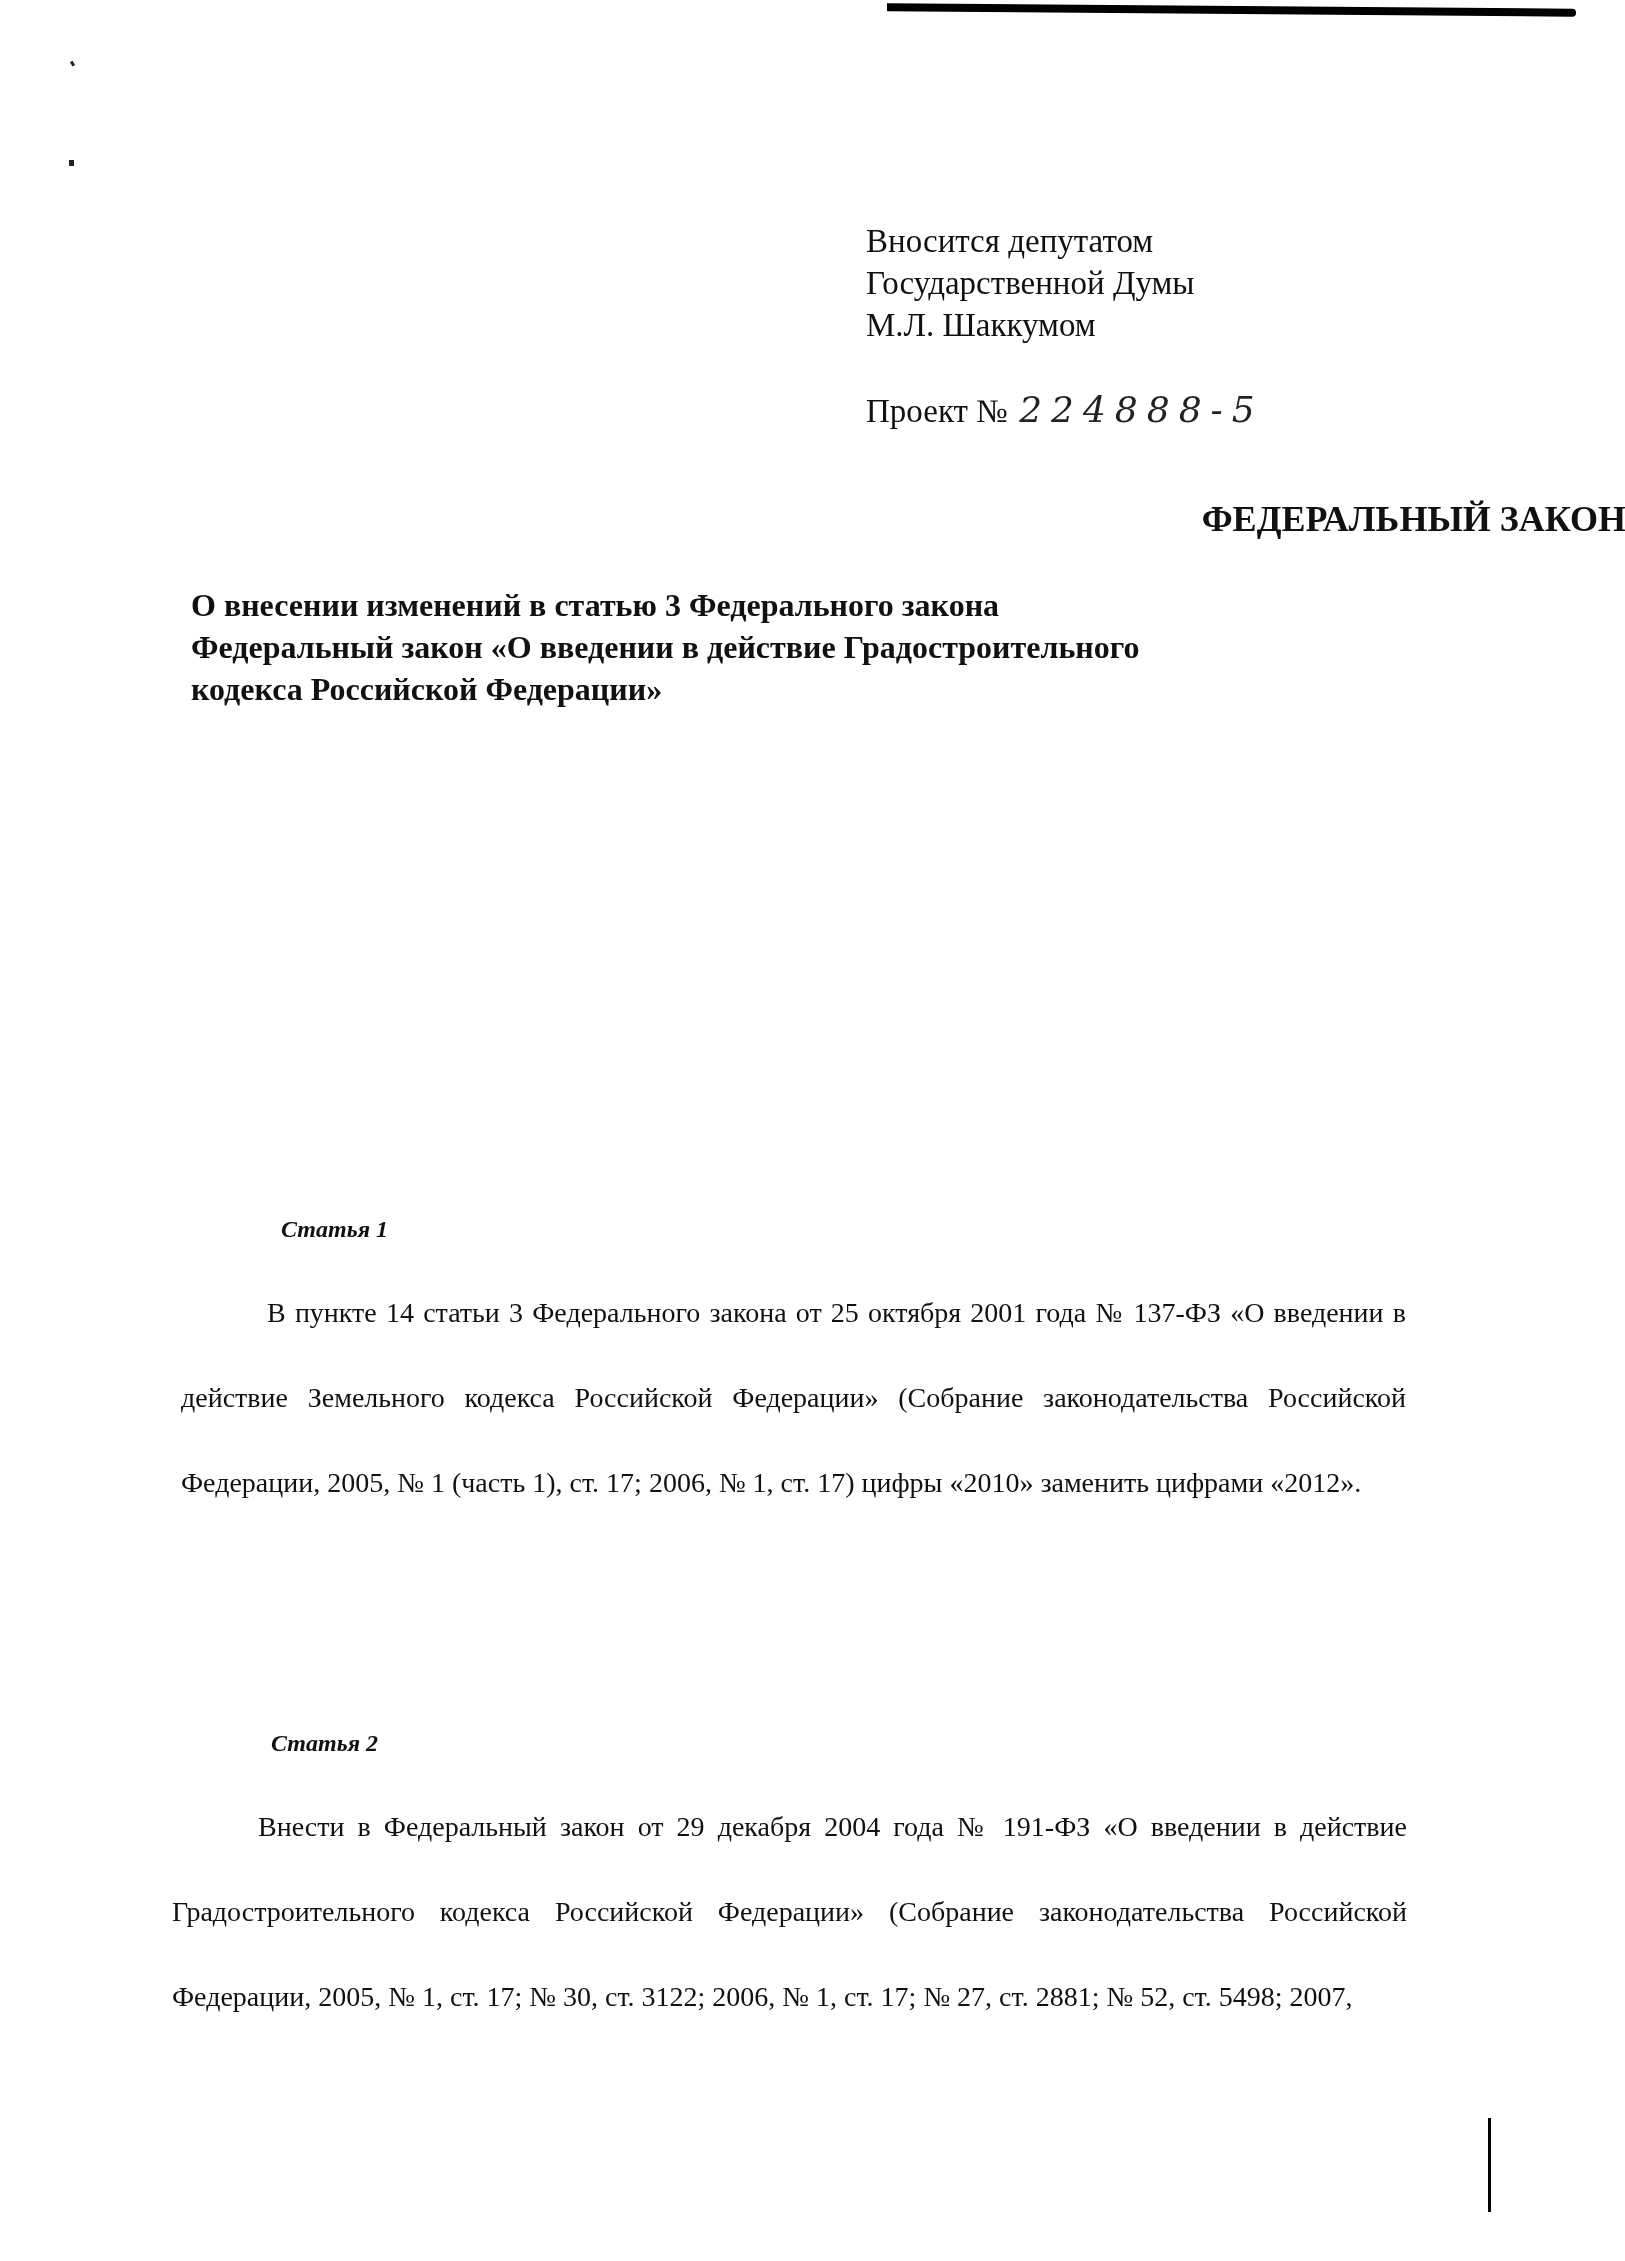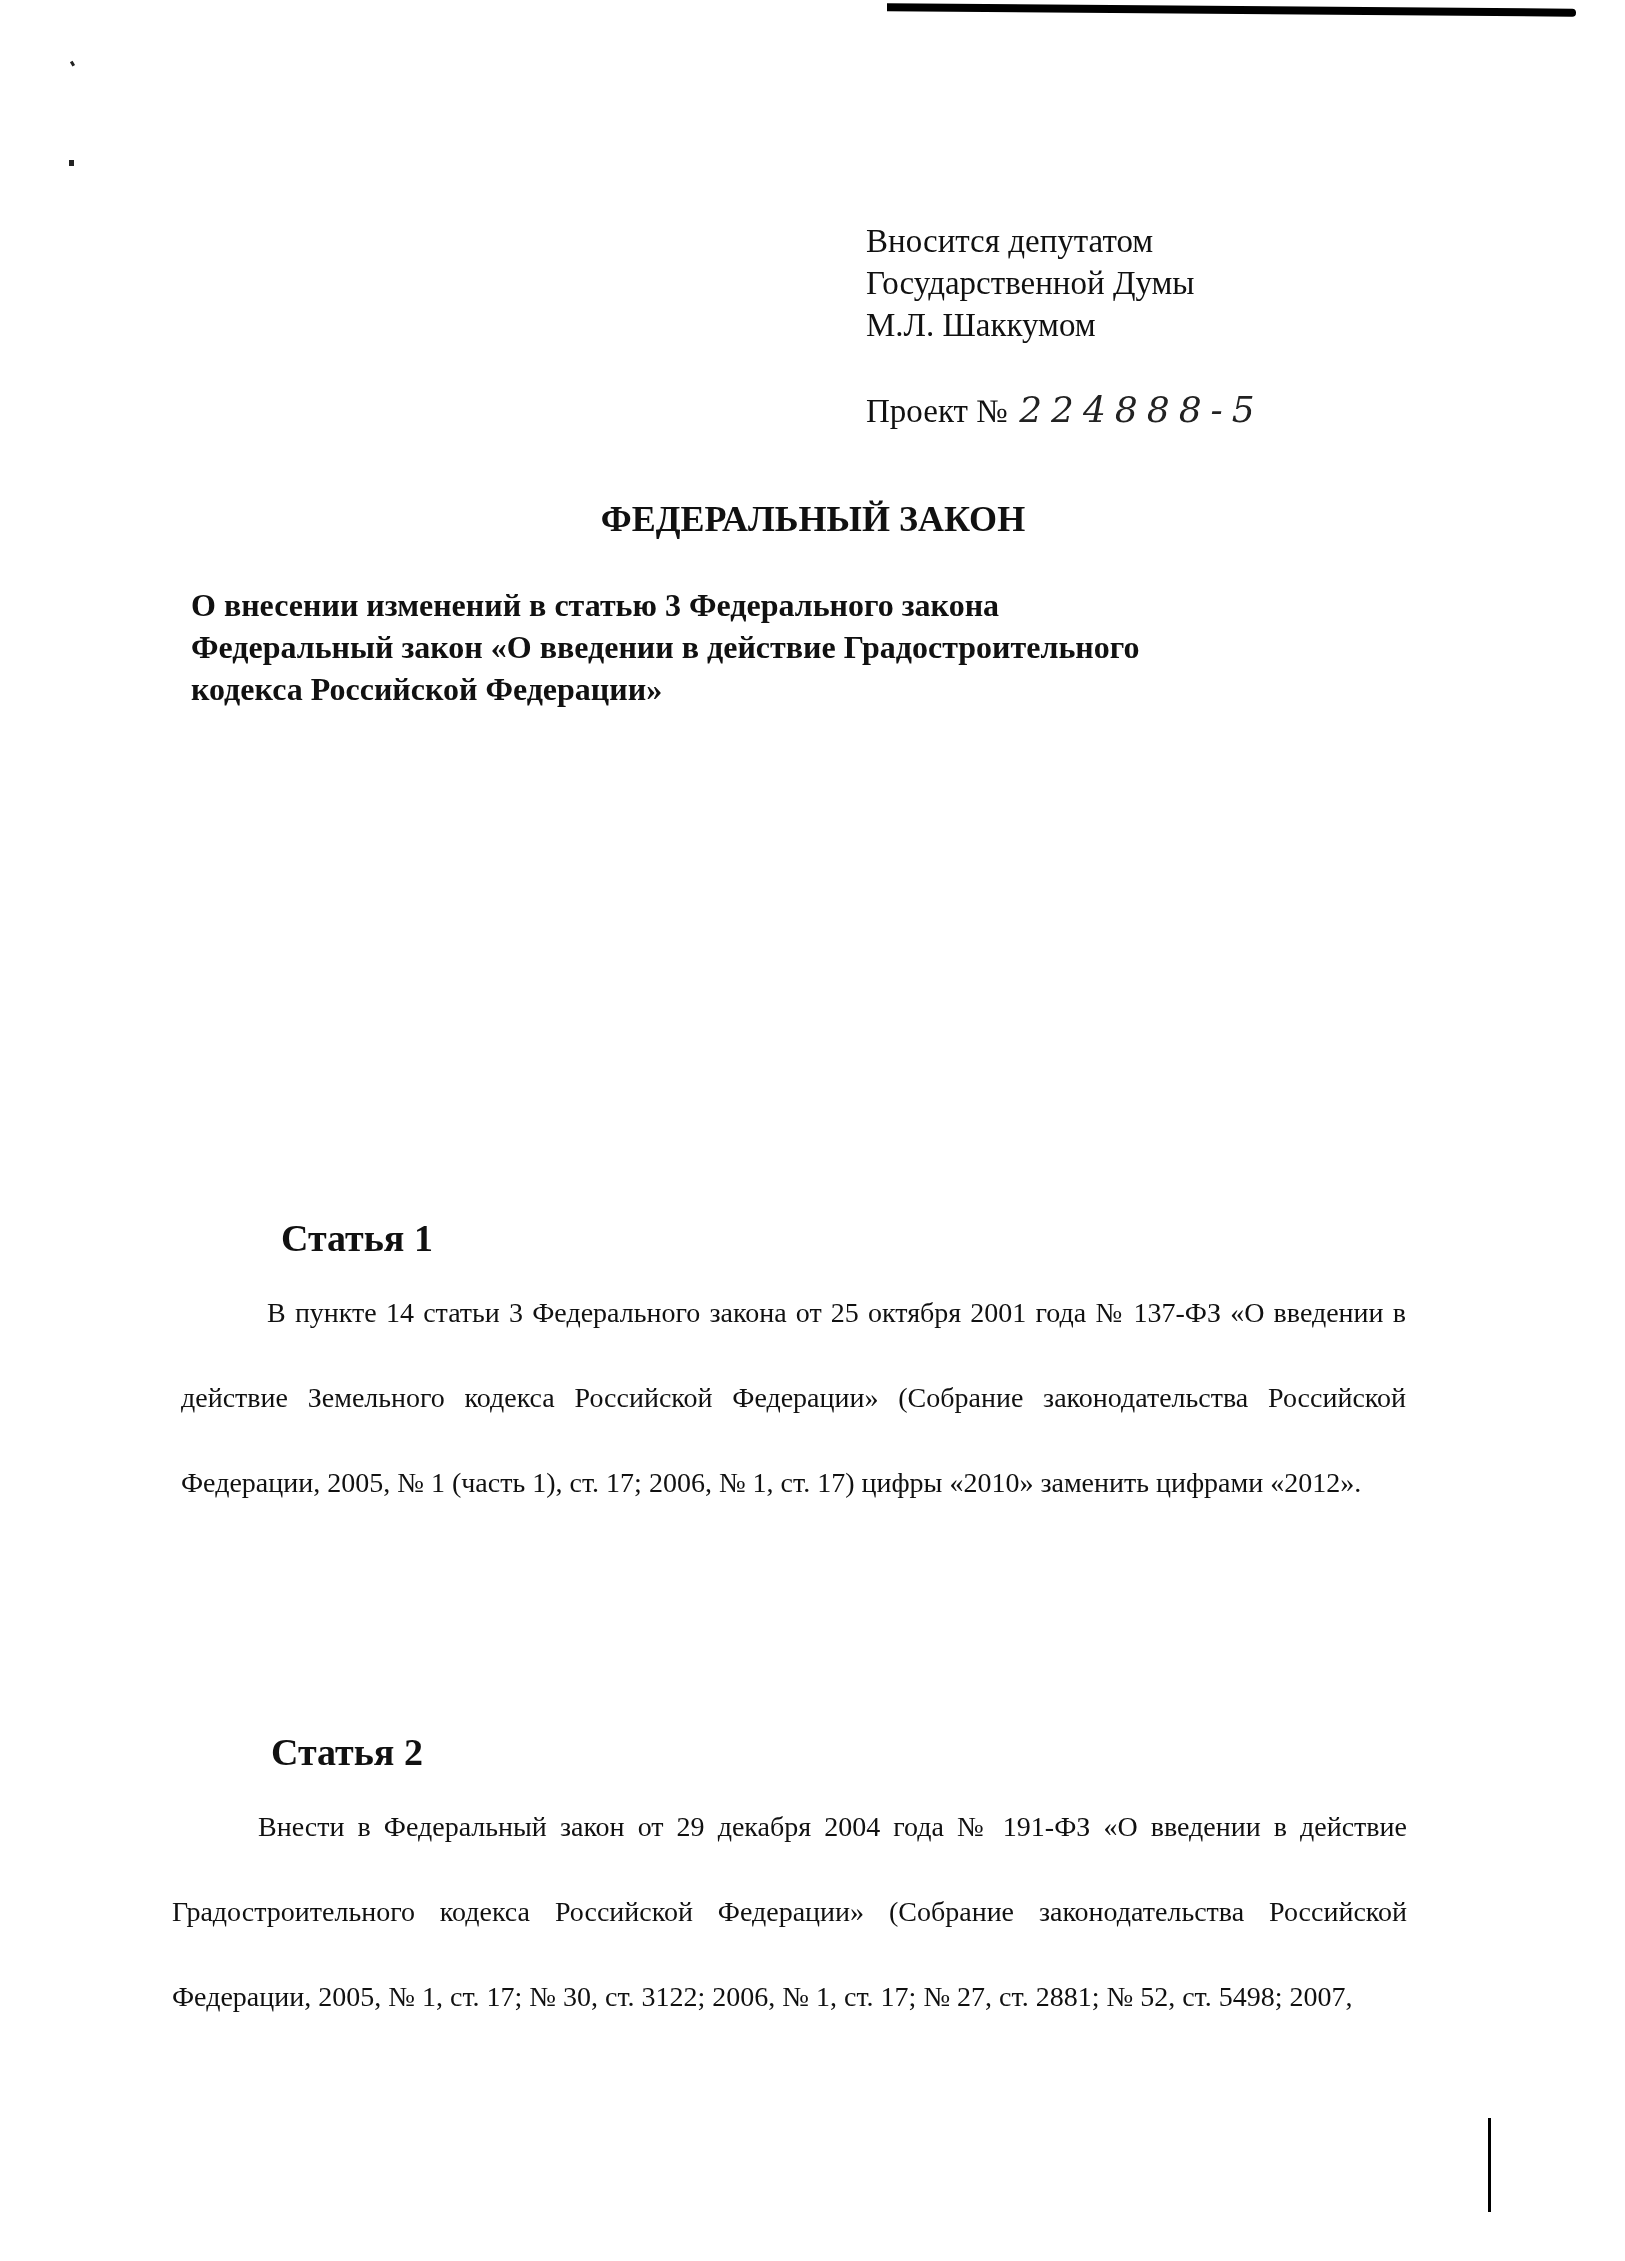--- a/index.html
+++ b/index.html
@@ -5,23 +5,23 @@
   html, body { margin:0; padding:0; background:#fff; }
   body { width:1626px; height:2261px; position:relative; overflow:hidden;
          font-family:"Liberation Serif","DejaVu Serif",serif; color:#111; }
   .scan-line-top { position:absolute; left:887px; top:6.4px; width:689px; height:7.7px;
          background:#000; transform:skewY(0.45deg); border-radius:0 3.8px 3.8px 0; }
   .mark { position:absolute; background:#222; }
   .right-bar { position:absolute; left:1488px; top:2118px; width:3.2px; height:94px; background:#000; }
   .submitter { position:absolute; left:866px; top:220px; font-size:33px; line-height:42px; }
   .project { position:absolute; left:866px; top:389px; font-size:33px; }
   .project .num { font-family:"DejaVu Serif",serif; font-style:italic; font-size:36px; letter-spacing:9px; margin-left:11.5px; color:#222; }
-  .law-title { position:absolute; left:0; width:1626px; top:498px; text-align:center; font-weight:bold; font-size:36px; }
+  .law-title { position:absolute; left:0; width:1626px; top:498px; text-align:right; font-weight:bold; font-size:36px; }
   .law-subtitle { position:absolute; left:191px; width:1245px; top:584px; text-align:left; font-weight:bold; font-size:32px; line-height:42px; }
-  .article-heading { position:absolute; left:281px; font-weight:bold; font-size:38px; }
+  .article-heading { position:absolute; left:281px; font-weight:bold; font-size:24px;font-style:italic; }
   .para { position:absolute; left:181px; width:1225px; font-size:28px; line-height:85px; text-align:justify; text-align-last:left; }
   .para .indent { display:inline-block; width:86px; }
 </style>
 </head>
 <body>
 
 <div class="scan-line-top"></div>
 <div class="mark" style="left:71px;top:61px;width:3.2px;height:5.1px;transform:rotate(-30deg);"></div>
 <div class="mark" style="left:69px;top:160px;width:4.5px;height:5.7px;"></div>
 

